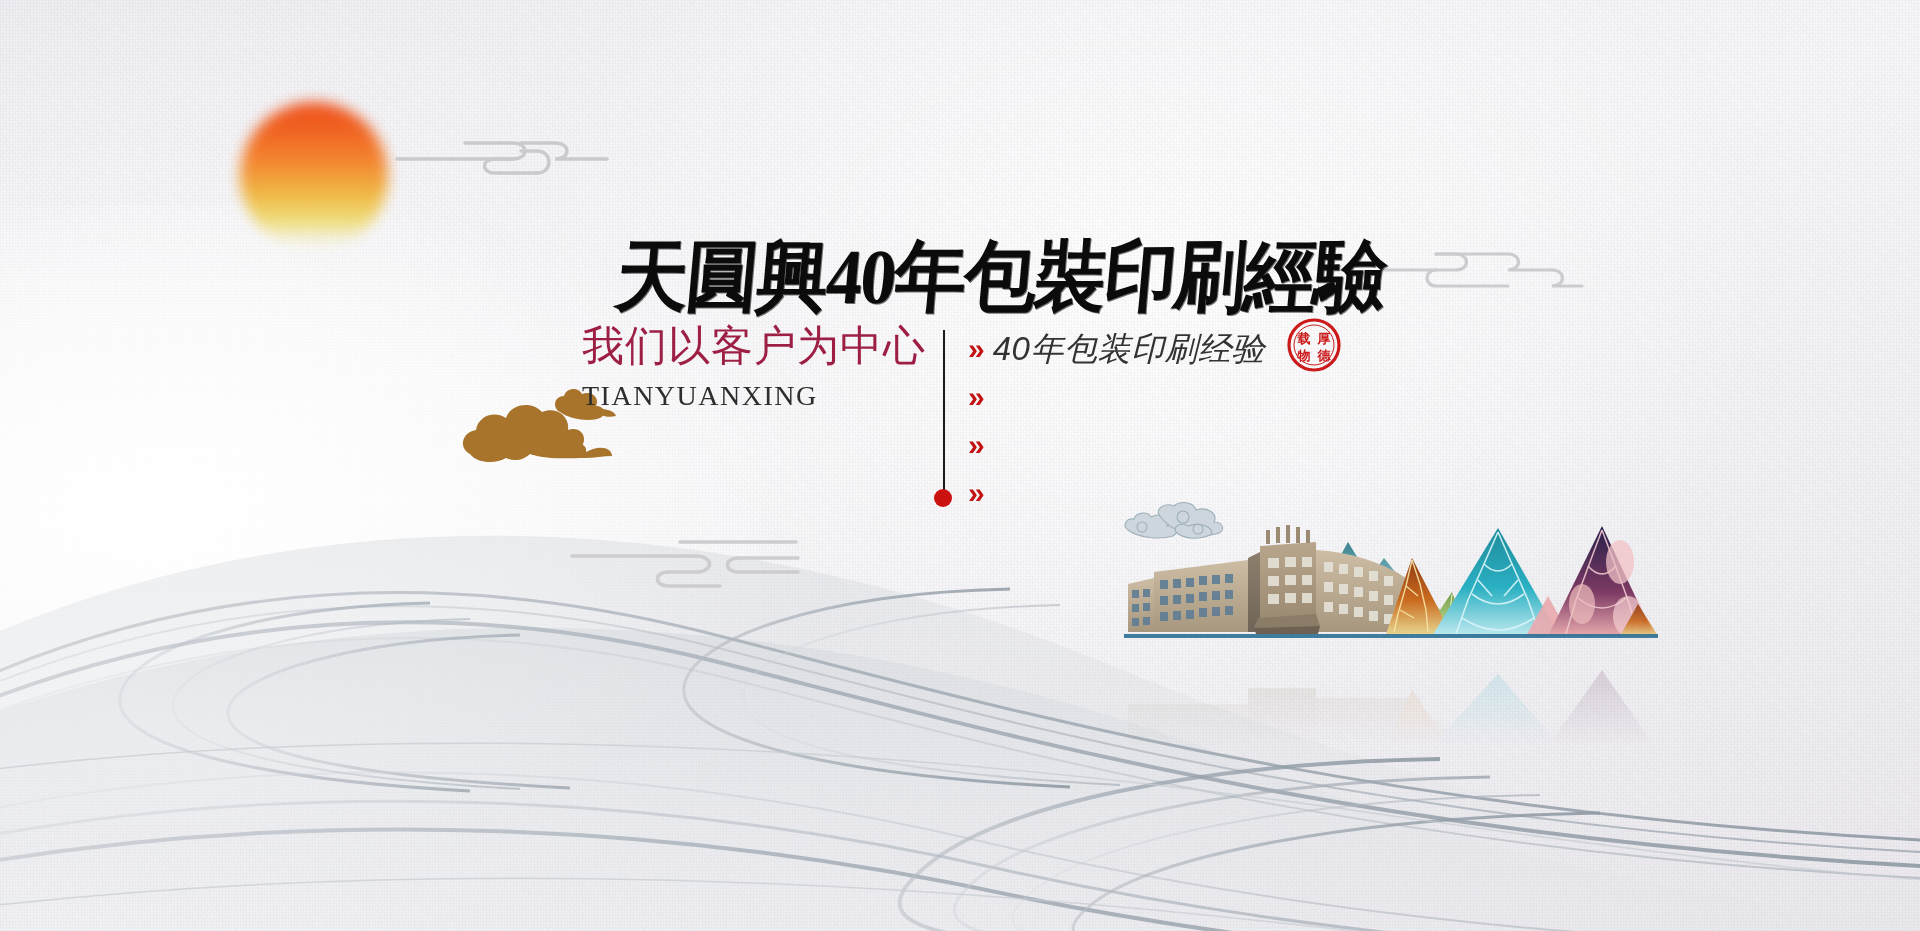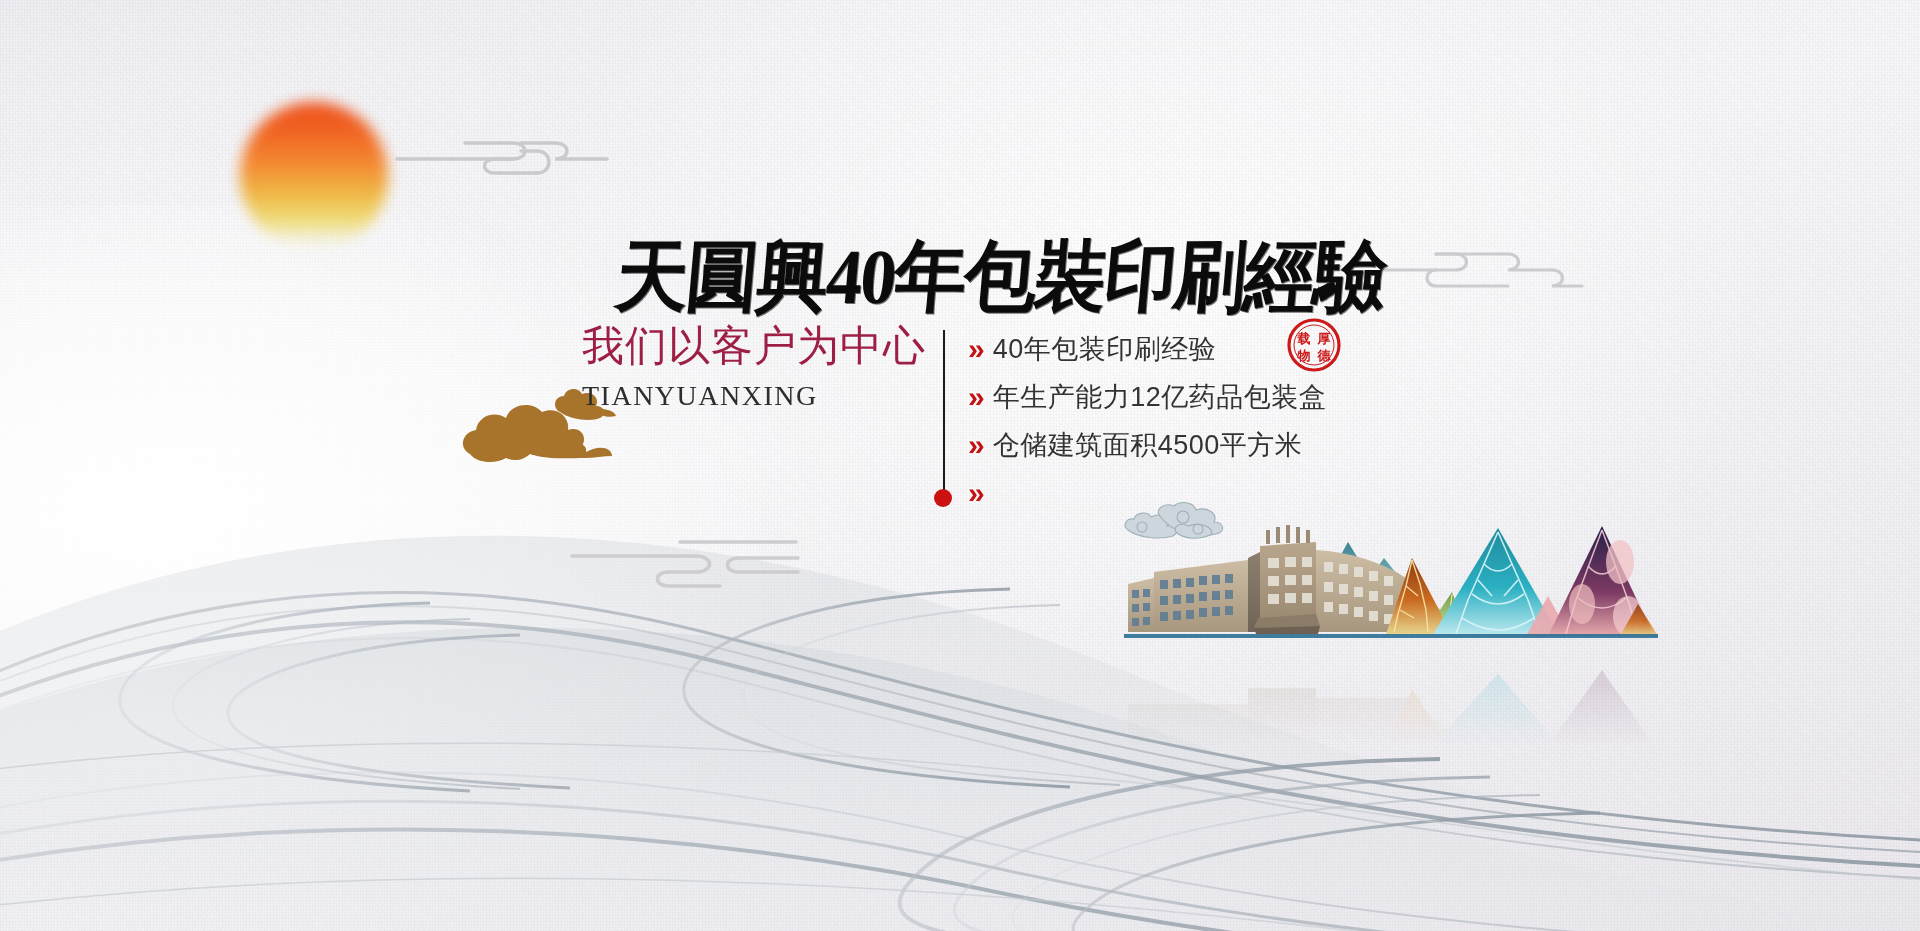--- a/index.html
+++ b/index.html
@@ -136,24 +136,25 @@
   }
   .feature-marker {
     color: #c41212;
     font-size: 30px;
     font-weight: bold;
     line-height: 1;
     margin-right: 8px;
     font-family: "Liberation Sans", "DejaVu Sans", sans-serif;
   }
   .feature-text {
-    font-size: 27px;
+    font-size: 33px;
     color: #333333;
     white-space: nowrap;
     letter-spacing: .5px;
+    font-style: italic;
   }
 
   
   .seal {
     position: absolute;
     left: 1286px; top: 317px;
     width: 56px; height: 56px;
   }
 
   
@@ -275,25 +276,23 @@
   <div class="divider"></div>
   <div class="divider-dot"></div>
 
   <div class="features">
     <div class="feature-row">
       <span class="feature-marker">»</span>
       <span class="feature-text">40年包装印刷经验</span>
     </div>
     <div class="feature-row">
       <span class="feature-marker">»</span>
-      <span class="feature-text">年生产能力12亿药品包装盒</span>
     </div>
     <div class="feature-row">
       <span class="feature-marker">»</span>
-      <span class="feature-text">仓储建筑面积4500平方米</span>
     </div>
     <div class="feature-row">
       <span class="feature-marker">»</span>
     </div>
   </div>
 
   <svg class="seal" viewBox="0 0 56 56">
     <circle cx="28" cy="28" r="25" fill="none" stroke="#cc1a1a" stroke-width="3.2"></circle>
     <circle cx="28" cy="28" r="20" fill="none" stroke="#cc1a1a" stroke-width="1"></circle>
     <text x="18" y="26" font-family="'Liberation Serif', serif" font-size="13" font-weight="bold" fill="#cc1a1a" text-anchor="middle">载</text>

